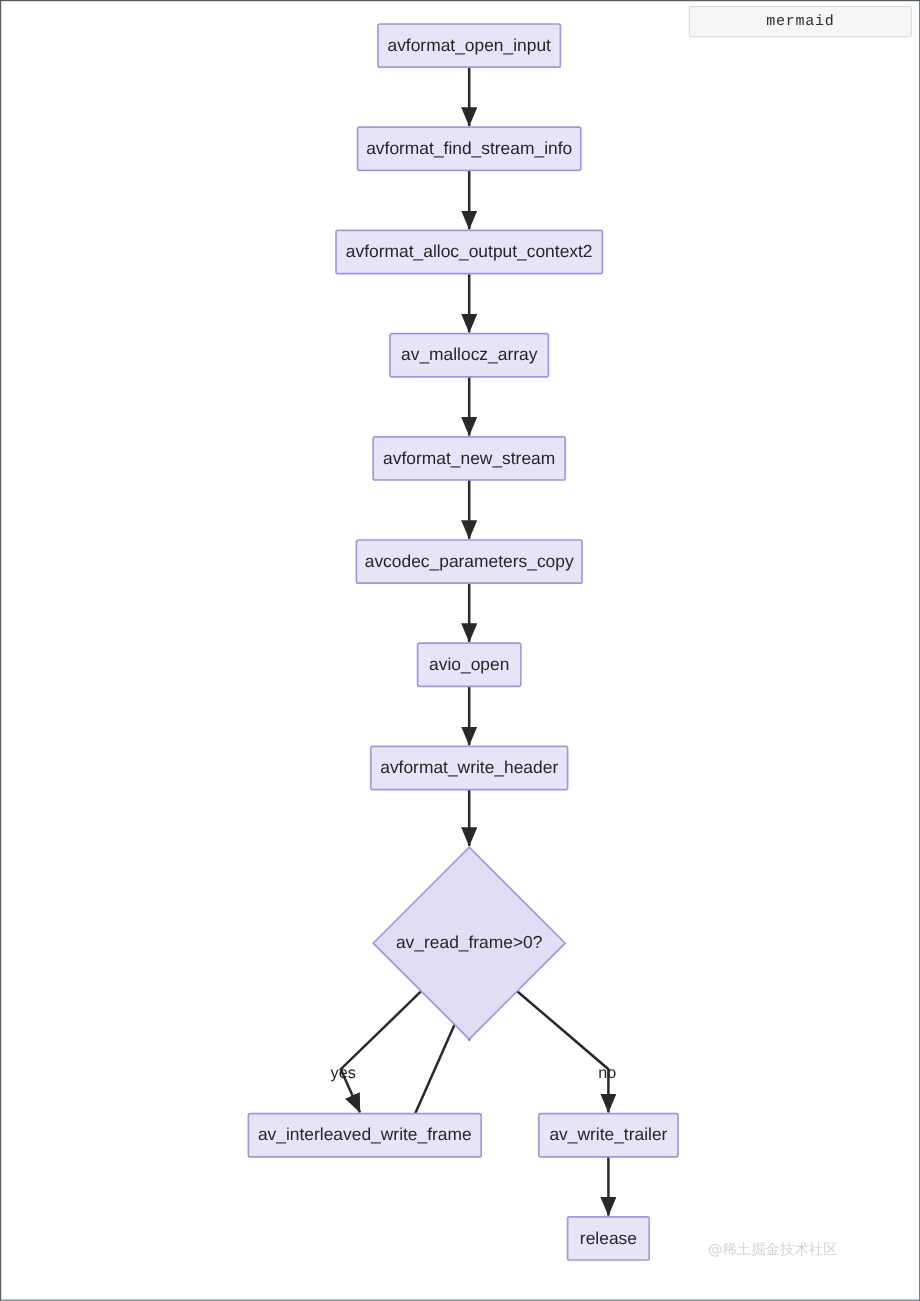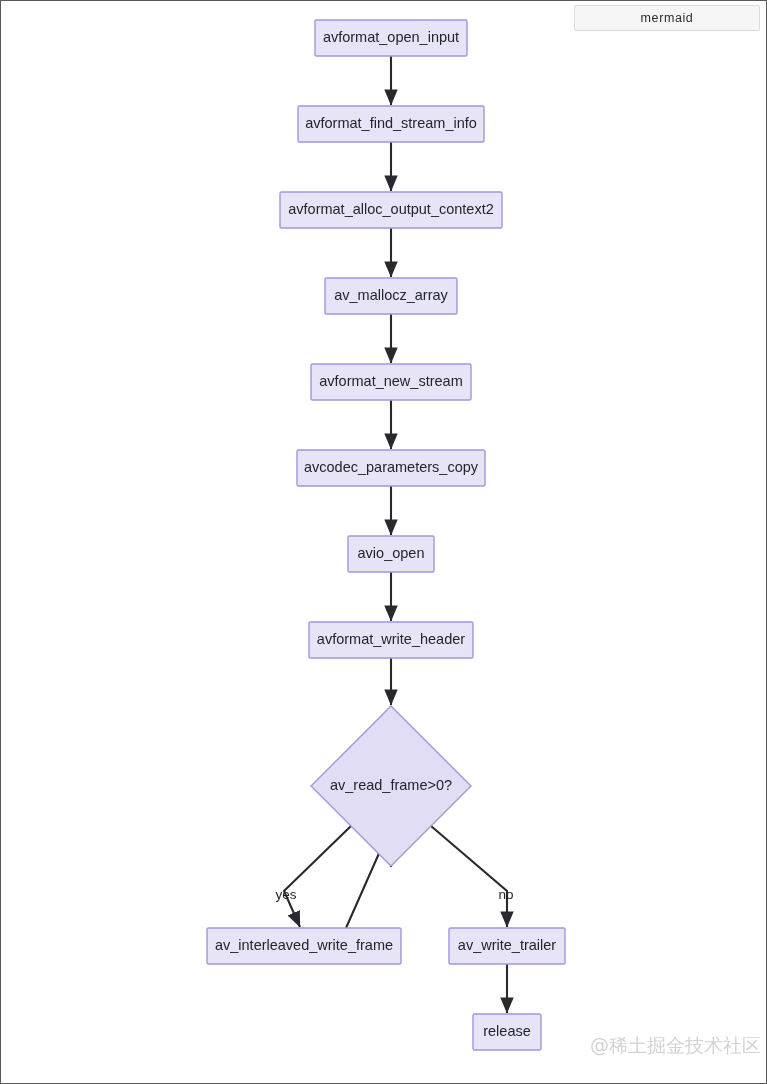--- a/index.html
+++ b/index.html
@@ -63,31 +63,31 @@
     height: 26px;
     background: #f6f6f6;
     border: 1px solid #dcdcdc;
     border-radius: 2px;
     display: flex;
     align-items: center;
     justify-content: center;
     box-sizing: border-box;
   }
   #mermaid-badge .badge-text {
-    font-family: Liberation Sans, sans-serif;
+    font-family: Liberation Mono, monospace;
     font-size: 12.5px;
     color: #2c2c2c;
     letter-spacing: 0.6px;
   }
   #watermark {
     position: absolute;
     left: 589px;
     top: 1032px;
     font-family: "DejaVu Sans", sans-serif;
-    font-size: 19px;
+    font-size: 12px;
     color: #d3d3d3;
     white-space: nowrap;
     user-select: none;
   }
 </style>
 </head>
 <body>
 
 <div id="page">
 

